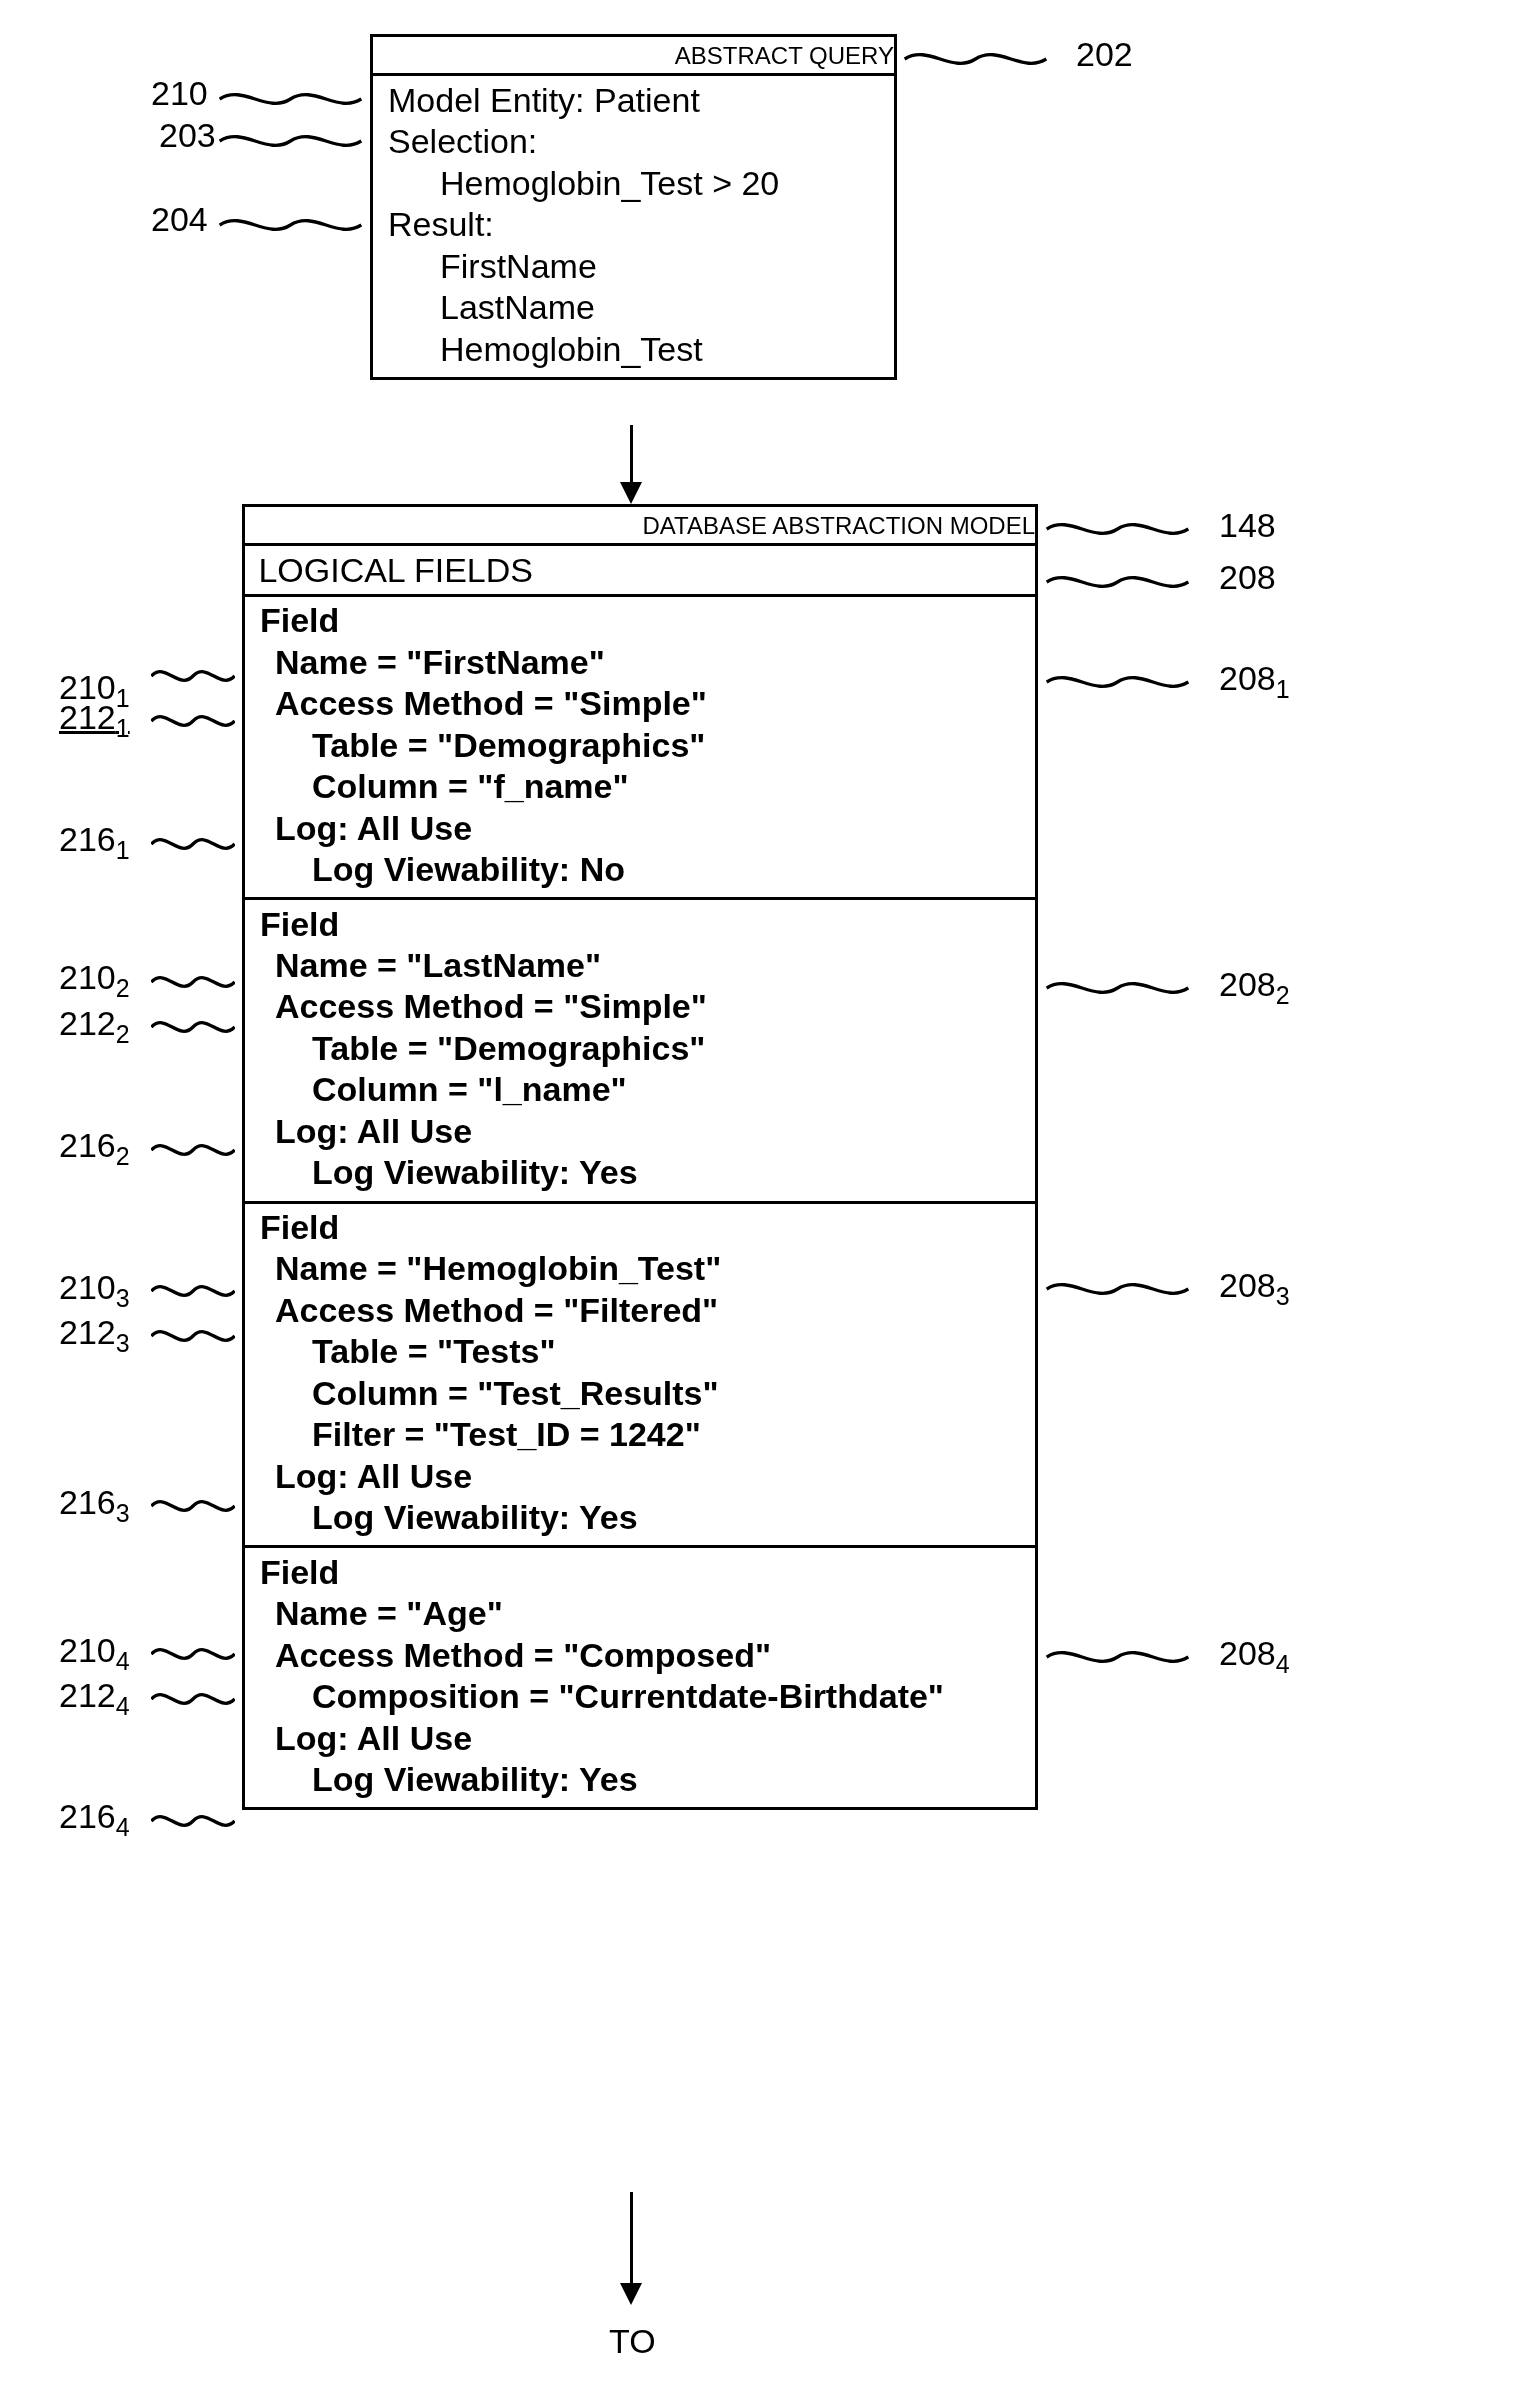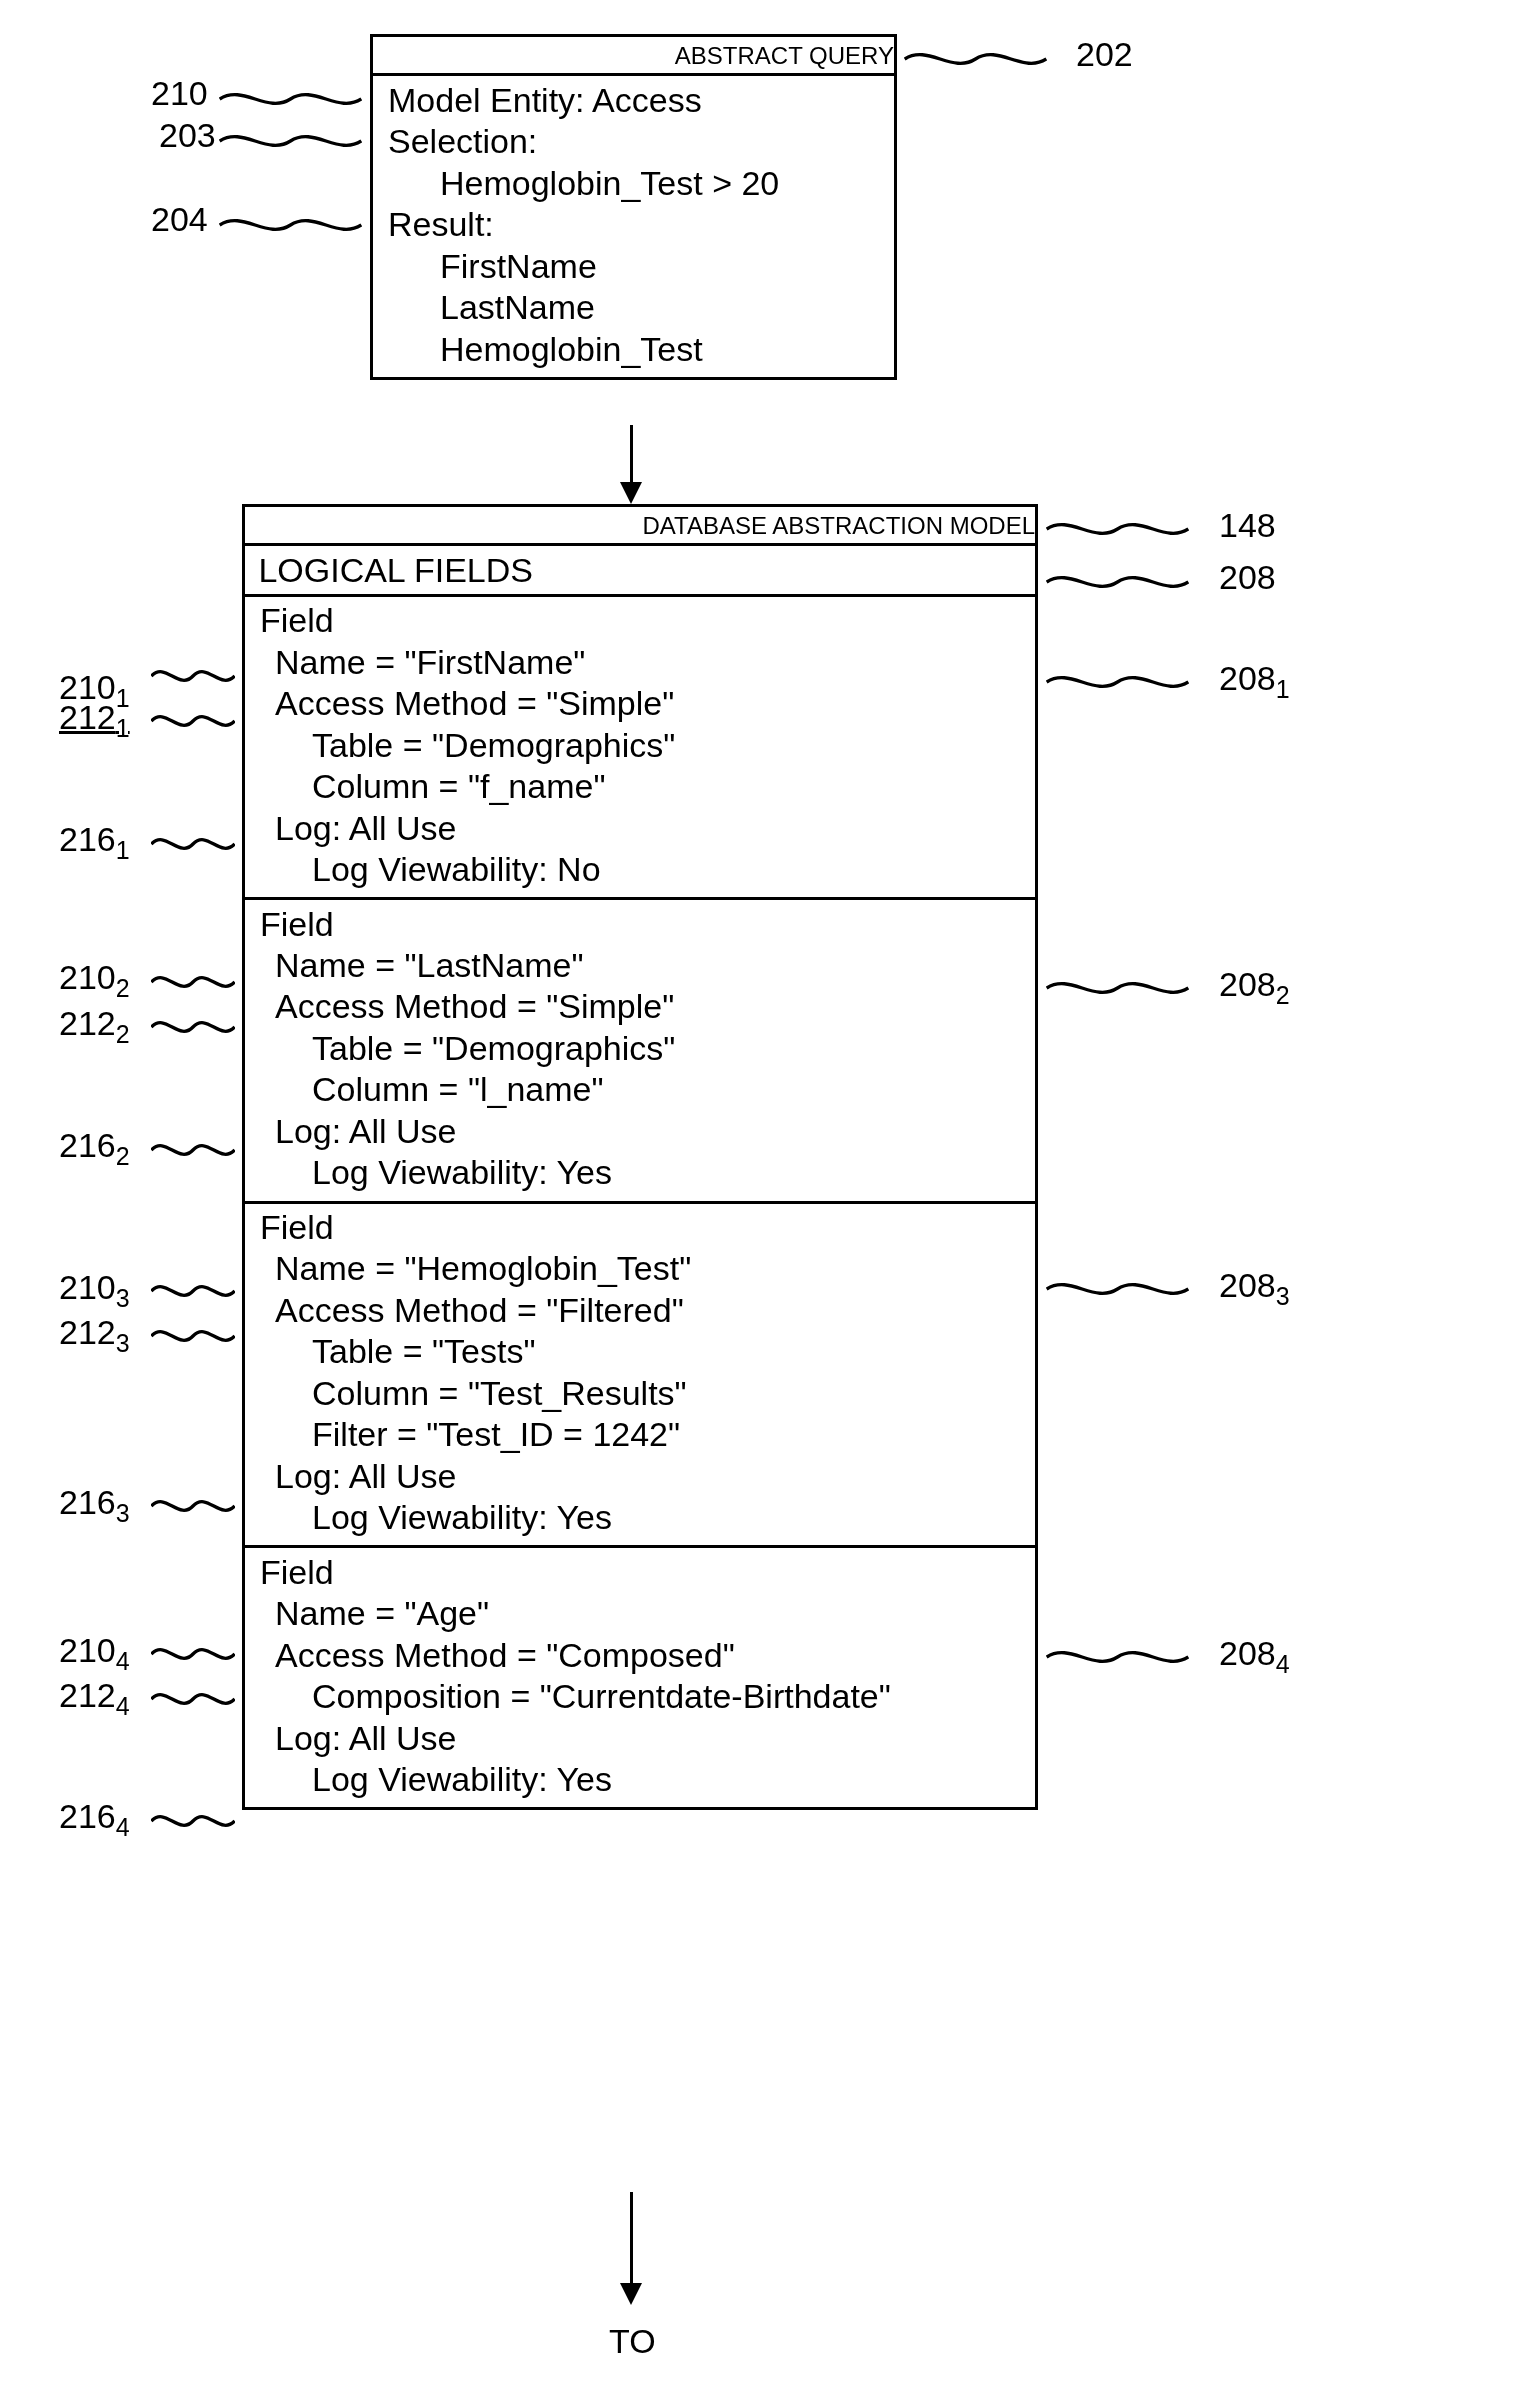--- a/index.html
+++ b/index.html
@@ -32,20 +32,21 @@
   }
   .content {
     font-size: 34px;
     padding: 3.4px 0 6.7px 15px;
     line-height: 1.22;
   }
   .indent1 { margin-left: 15px; }
   .indent2 { margin-left: 52px; }
   .fieldSection {
     border-bottom: 3.4px solid #000;
+    font-weight: bold;
   }
   .fieldSection:last-child {
     border-bottom: none;
   }
 
   .ref {
     position: absolute;
     font-size: 34px;
   }
   .sub {
@@ -79,21 +80,21 @@
   }
 </style>
 </head>
 <body>
 
 <div class="canvas">
 
   <div class="box" style="left:370px; top:34px; width:521px;">
     <div class="titleRow">ABSTRACT QUERY</div>
     <div class="content">
-      <div>Model Entity: Access</div>
+      <div>Model Entity: Patient</div>
       <div>Selection:</div>
       <div class="indent2">Hemoglobin_Test &gt; 20</div>
       <div>Result:</div>
       <div class="indent2">FirstName</div>
       <div class="indent2">LastName</div>
       <div class="indent2">Hemoglobin_Test</div>
     </div>
   </div>
 
   <div class="arrowLine" style="left:630px; top:425px; height:57px;"></div>

